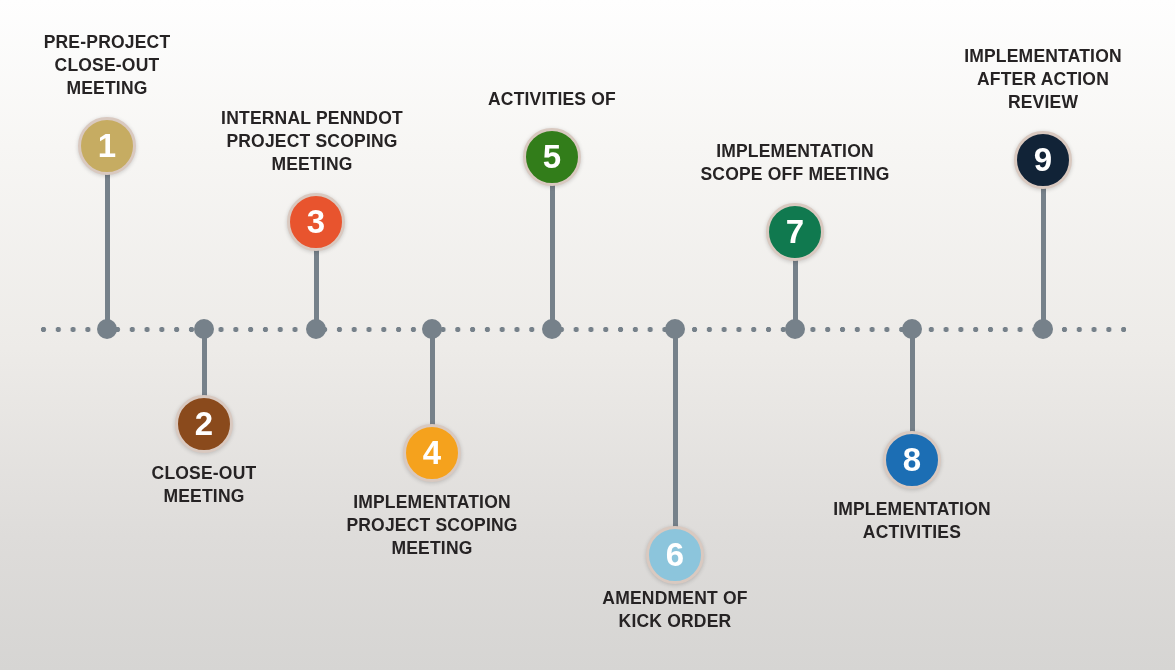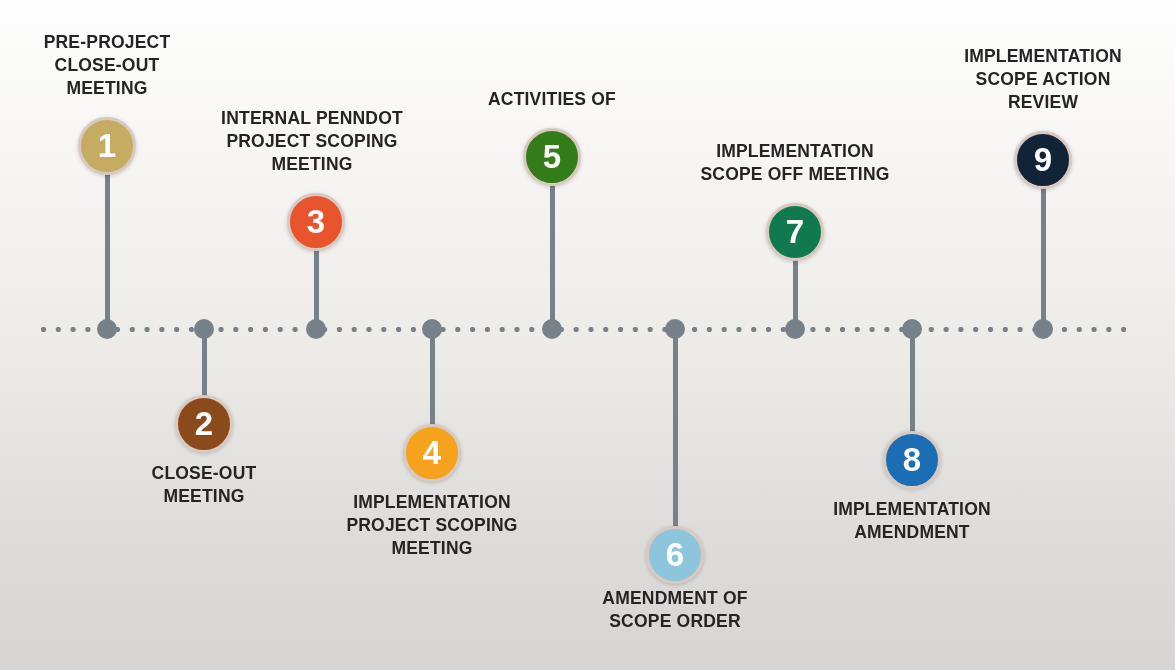--- a/index.html
+++ b/index.html
@@ -111,43 +111,43 @@
     <div class="milestone-label" style="left: 552px; top: 111px; transform: translateY(-100%);">
       <span>ACTIVITIES OF</span>
     </div>
     <div class="stem" style="left: 675px; top: 329px; height: 226px;"></div>
     <div class="node-dot" style="left: 675px; top: 329px;"></div>
     <div class="milestone-circle" style="left: 675px; top: 555px; background: rgb(140, 197, 220);">
       <span>6</span>
     </div>
     <div class="milestone-label" style="left: 675px; top: 587px;">
       <span>AMENDMENT OF</span>
-      <span>SCOPE ORDER</span>
+      <span>KICK ORDER</span>
     </div>
     <div class="stem" style="left: 795px; top: 232px; height: 97px;"></div>
     <div class="node-dot" style="left: 795px; top: 329px;"></div>
     <div class="milestone-circle" style="left: 795px; top: 232px; background: rgb(16, 121, 79);">
       <span>7</span>
     </div>
     <div class="milestone-label" style="left: 795px; top: 186px; transform: translateY(-100%);">
       <span>IMPLEMENTATION</span>
       <span>SCOPE OFF MEETING</span>
     </div>
     <div class="stem" style="left: 912px; top: 329px; height: 131px;"></div>
     <div class="node-dot" style="left: 912px; top: 329px;"></div>
     <div class="milestone-circle" style="left: 912px; top: 460px; background: rgb(28, 110, 180);">
       <span>8</span>
     </div>
     <div class="milestone-label" style="left: 912px; top: 498px;">
       <span>IMPLEMENTATION</span>
-      <span>AMENDMENT</span>
+      <span>ACTIVITIES</span>
     </div>
     <div class="stem" style="left: 1043px; top: 160px; height: 169px;"></div>
     <div class="node-dot" style="left: 1043px; top: 329px;"></div>
     <div class="milestone-circle" style="left: 1043px; top: 160px; background: rgb(17, 35, 55);">
       <span>9</span>
     </div>
     <div class="milestone-label" style="left: 1043px; top: 114px; transform: translateY(-100%);">
       <span>IMPLEMENTATION</span>
-      <span>SCOPE ACTION</span>
+      <span>AFTER ACTION</span>
       <span>REVIEW</span>
     </div>
   </div>
 
 </body></html>

